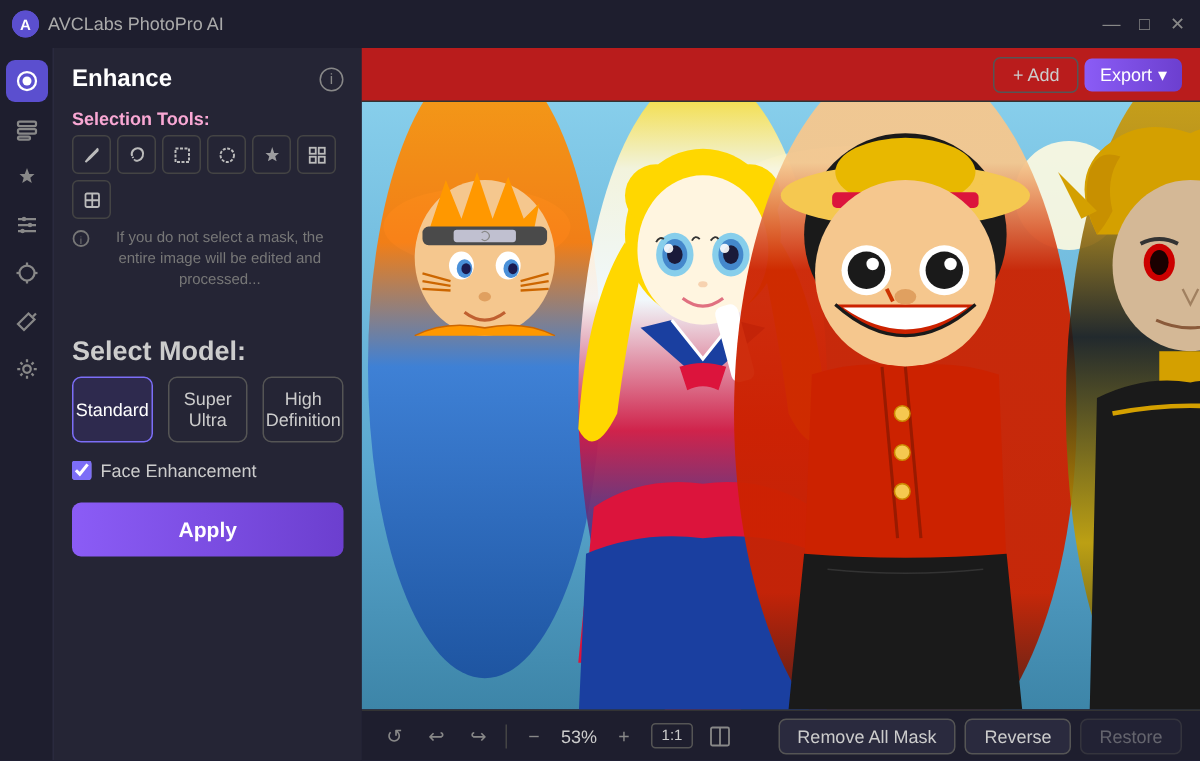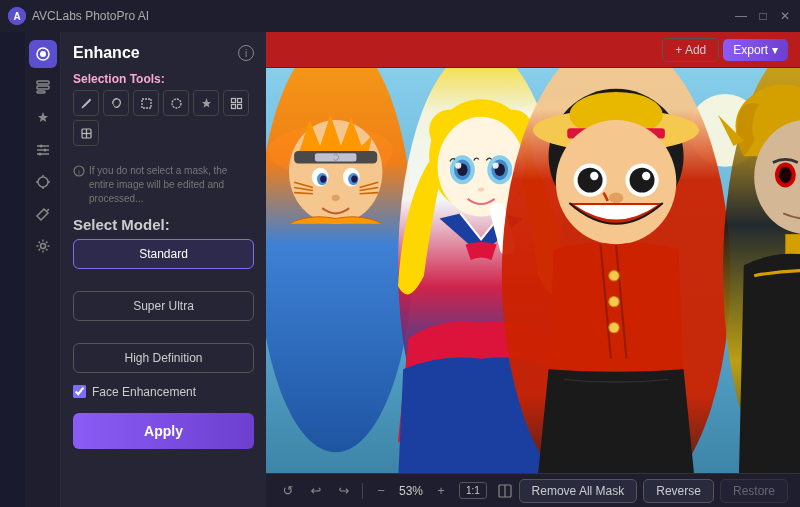--- a/index.html
+++ b/index.html
@@ -57,21 +57,20 @@
       color: #888;
       font-size: 12px;
       cursor: pointer;
     }
 
     
     .main-layout {
       display: flex;
       flex: 1;
       overflow: hidden;
-      padding-left: 25px;
     }
 
     
     .icon-rail {
       width: 36px;
       background: #1e1e2e;
       display: flex;
       flex-direction: column;
       align-items: center;
       padding: 8px 0;
@@ -155,24 +154,24 @@
       cursor: pointer;
     }
 
     .hint-text {
       font-size: 10px;
       color: #777;
       line-height: 1.4;
     }
 
     .model-section-label {
-      font-size: 15px;
+      font-size: 18px;
       font-weight: 600;
       color: #ccc;
-      margin-top: 0;
+      margin-top: 20px;
     }
 
     .model-btn {
       width: 100%;
       padding: 7px 0;
       border-radius: 6px;
       border: 1px solid #555;
       background: transparent;
       color: #ccc;
       font-size: 12px;
@@ -463,32 +462,32 @@
           </svg>
         </div>
         <div class="tool-btn">
           <svg width="13" height="13" viewBox="0 0 13 13" fill="none" stroke="currentColor" stroke-width="1.2">
             <rect x="2" y="2" width="9" height="9" rx="1"></rect>
             <line x1="2" y1="6.5" x2="11" y2="6.5"></line>
             <line x1="6.5" y1="2" x2="6.5" y2="11"></line>
           </svg>
         </div>
       </div>
-      <div style="display:flex; align-items:flex-start; gap:4px; margin-top:18px;">
+      <div style="display:flex; align-items:flex-start; gap:4px; margin-top:6px;text-align:center;">
         <svg width="12" height="12" viewBox="0 0 12 12" fill="none" stroke="#777" stroke-width="1.2" style="flex-shrink:0;margin-top:1px;">
           <circle cx="6" cy="6" r="5"></circle>
           <text x="6" y="9.5" text-anchor="middle" fill="#777" stroke="none" font-size="7">i</text>
         </svg>
         <span class="hint-text">If you do not select a mask, the entire image will be edited and processed...</span>
       </div>
     </div>
 
     <div>
       <div class="model-section-label">Select Model:</div>
-      <div style="display:flex; flex-direction:column; gap:22px; margin-top:6px;">
+      <div style="display:flex; flex-direction:row; gap:10px; margin-top:6px;">
         <button class="model-btn selected">Standard</button>
         <button class="model-btn">Super Ultra</button>
         <button class="model-btn">High Definition</button>
       </div>
     </div>
 
     <div class="checkbox-row">
       <input type="checkbox" id="face-enhance" checked="" style="">
       <label class="checkbox-label" for="face-enhance">Face Enhancement</label>
     </div>

